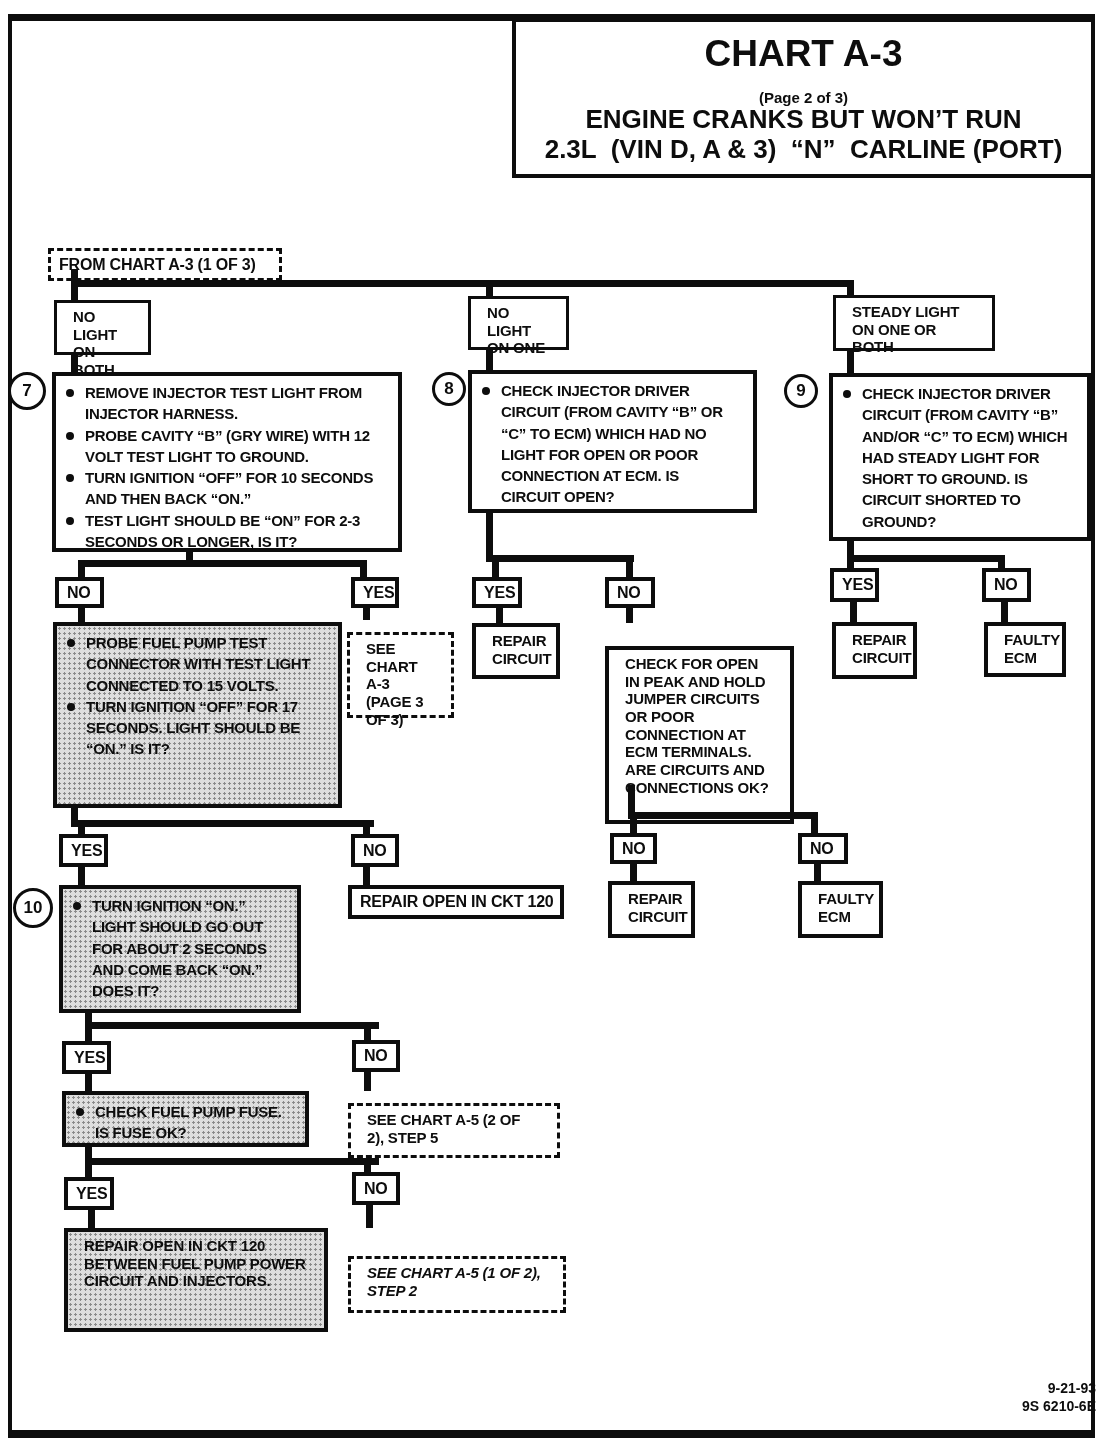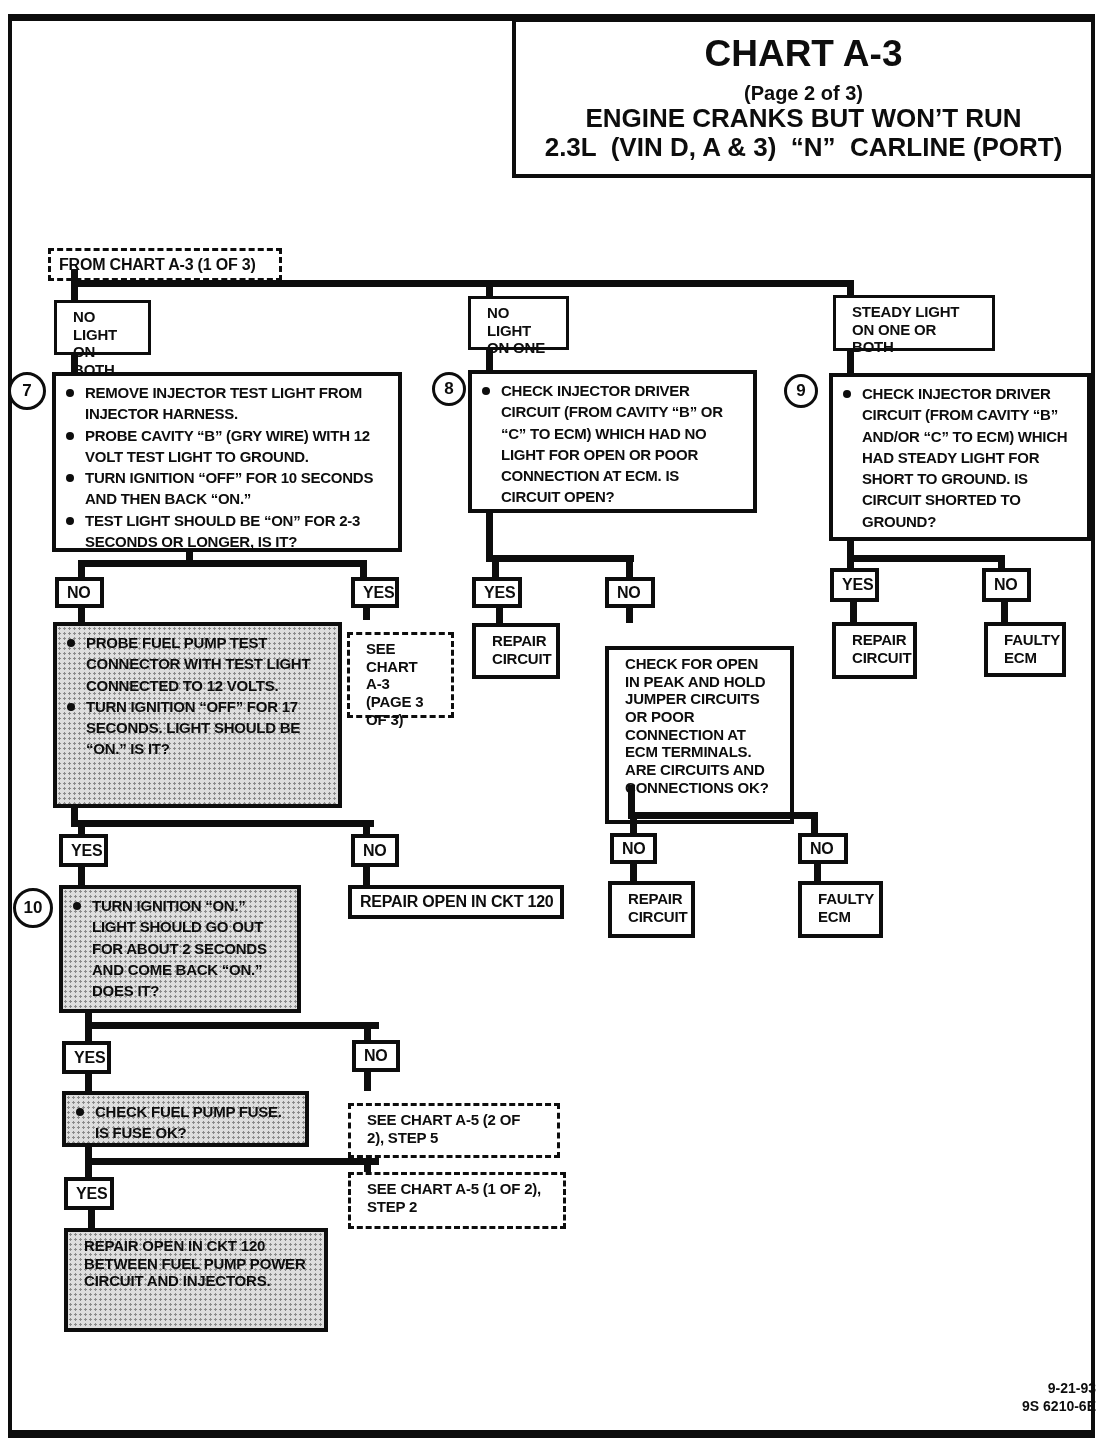--- a/index.html
+++ b/index.html
@@ -18,21 +18,21 @@
   .circle{position:absolute;box-sizing:border-box;border:3px solid var(--ink);border-radius:50%;
           background:#fff;display:flex;align-items:center;justify-content:center;
           font-weight:bold;font-size:17px;}
   .bullets{padding:6px 6px 5px 4px;}
   .brow{display:flex;align-items:flex-start;}
   .dot{flex:0 0 8px;width:8px;height:8px;border-radius:50%;background:var(--ink);margin:7px 11px 0 6px;}
   .btext{font-weight:bold;font-size:15px;line-height:1.42;letter-spacing:-0.25px;}
   .title-box{position:absolute;box-sizing:border-box;border:4px solid var(--ink);background:#fff;
              text-align:center;}
   .t1{font-weight:bold;font-size:37px;letter-spacing:0;margin-top:12px;line-height:1.1;}
-  .t2{font-weight:bold;font-size:20px;margin-top:8px;line-height:1.05;}
+  .t2{font-weight:bold;font-size:15px;margin-top:15px;line-height:1.05;}
   .t3{font-weight:bold;font-size:26px;line-height:1.12;white-space:pre-wrap;}
   .t4{font-weight:bold;font-size:26px;line-height:1.12;white-space:pre-wrap;}
   .footer{position:absolute;right:8px;top:1380px;width:250px;text-align:right;
           font-weight:bold;font-size:14px;line-height:1.25;}
 </style>
 </head>
 <body>
 
 <div id="page">
 
@@ -122,21 +122,21 @@
   </div>
   <div class="box tag" style="left:351px;top:577px;width:48px;height:31px;">
     <span>YES</span>
   </div>
   <div class="line" style="left:78px;top:608px;width:7px;height:14px;"></div>
   <div class="line" style="left:363px;top:608px;width:7px;height:12px;"></div>
 
   <div class="box bullets shade" style="left:53px;top:622px;width:289px;height:186px;">
     <div class="brow">
         <span class="dot"></span>
-        <span class="btext" style="max-width:235px;">PROBE FUEL PUMP TEST CONNECTOR WITH TEST LIGHT CONNECTED TO 12 VOLTS.</span>
+        <span class="btext" style="max-width:235px;">PROBE FUEL PUMP TEST CONNECTOR WITH TEST LIGHT CONNECTED TO 15 VOLTS.</span>
       </div>
     <div class="brow">
         <span class="dot"></span>
         <span class="btext" style="max-width:235px;">TURN IGNITION “OFF” FOR 17 SECONDS.  LIGHT SHOULD BE “ON.” IS IT?</span>
       </div>
   </div>
   <div class="dashedbox lbl" style="left:347px;top:620px;width:107px;height:86px;">
     <span>SEE CHART A-3 (PAGE 3 OF 3)</span>
   </div>
 
@@ -198,21 +198,21 @@
   </div>
   <div class="box tag" style="left:352px;top:1172px;width:48px;height:33px;">
     <span>NO</span>
   </div>
   <div class="line" style="left:88px;top:1210px;width:7px;height:18px;"></div>
   <div class="line" style="left:366px;top:1205px;width:7px;height:23px;"></div>
 
   <div class="box lbl shade" style="left:64px;top:1228px;width:264px;height:104px;">
     <span>REPAIR OPEN IN CKT 120 BETWEEN FUEL PUMP POWER CIRCUIT AND INJECTORS.</span>
   </div>
-  <div class="dashedbox lbl" style="left:348px;top:1160px;width:218px;height:57px;">
+  <div class="dashedbox lbl" style="left:348px;top:1244px;width:218px;height:57px;font-style:italic;">
     <span>SEE CHART A-5 (1 OF 2), STEP 2</span>
   </div>
 
   <div class="line" style="left:486px;top:513px;width:7px;height:49px;"></div>
   <div class="line" style="left:486px;top:555px;width:148px;height:7px;"></div>
   <div class="line" style="left:492px;top:555px;width:7px;height:22px;"></div>
   <div class="line" style="left:626px;top:555px;width:7px;height:22px;"></div>
   <div class="box tag" style="left:472px;top:577px;width:50px;height:31px;">
     <span>YES</span>
   </div>

